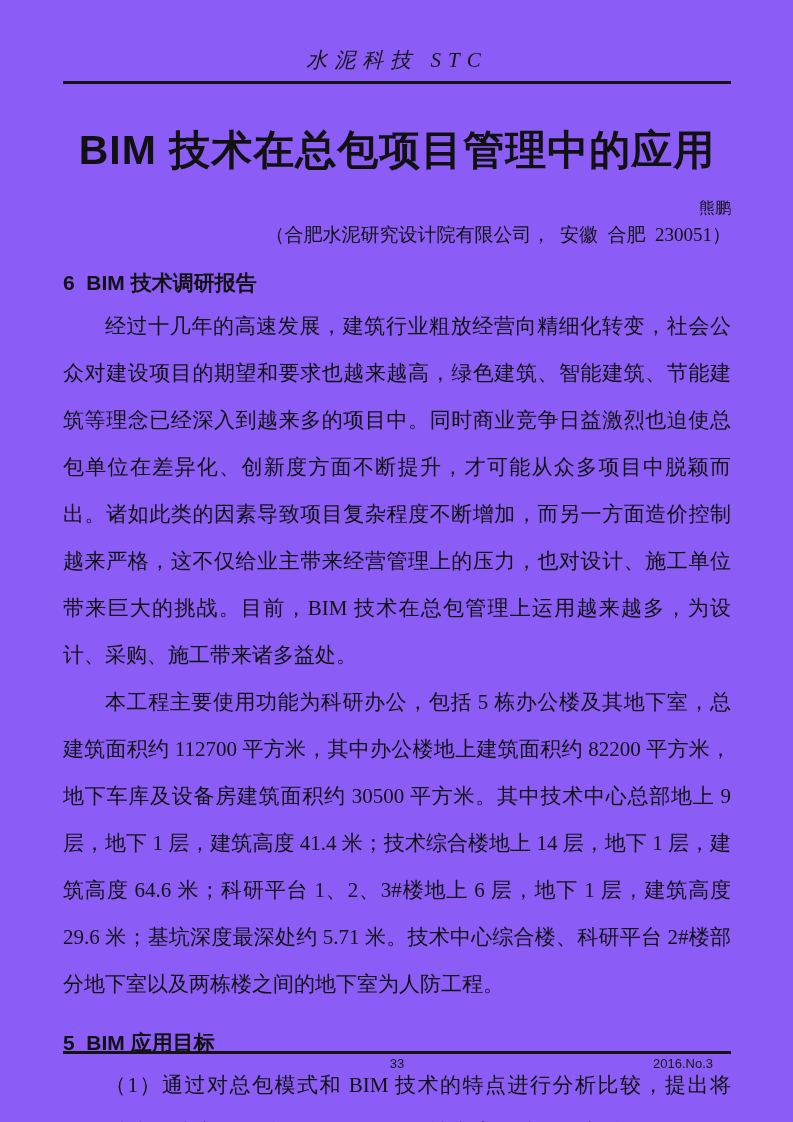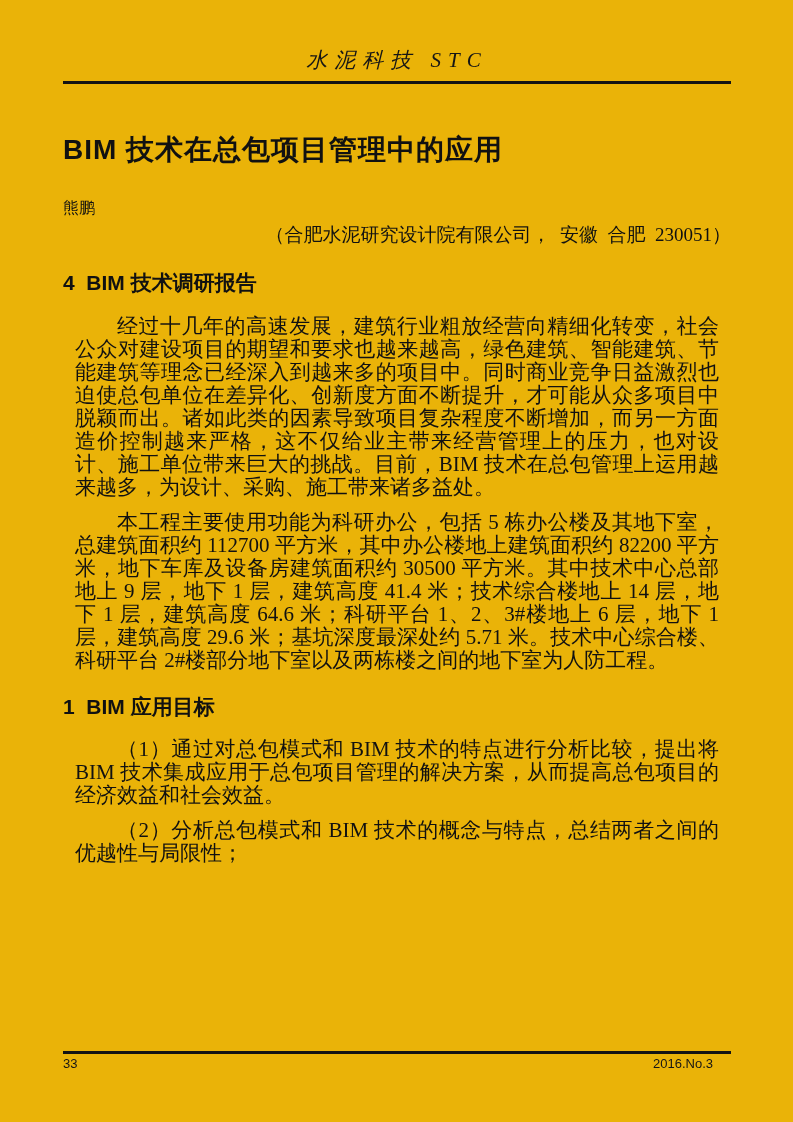--- a/index.html
+++ b/index.html
@@ -5,21 +5,21 @@
   html, body {
     margin: 0;
     padding: 0;
     background: #9e9e9e;
   }
   .page {
     position: relative;
     width: 793px;
     height: 1122px;
     margin: 0 auto;
-    background: #eab308;
+    background: #8b5cf6;
     color: #111111;
     overflow: hidden;
     font-family: "Liberation Serif", "DejaVu Serif", serif;
   }
   .content {
     position: absolute;
     left: 63px;
     right: 62px;
     top: 0;
   }
@@ -40,51 +40,52 @@
   .header-rule {
     margin-top: 7px;
     height: 3px;
     background: #141414;
   }
   
   .article-title {
     margin: 46px 0 0 0;
     font-family: "Liberation Sans", "DejaVu Sans", sans-serif;
     font-weight: 700;
-    font-size: 28px;
+    font-size: 41px;
     line-height: 40px;
+    text-align: center;
     letter-spacing: 1px;
     white-space: pre;
   }
   .article-author {
     margin-top: 26px;
     font-size: 16px;
     line-height: 24px;
-    text-align: left;
+    text-align: right;
   }
   .article-affiliation {
     margin-top: 2px;
     font-size: 19px;
     line-height: 26px;
     text-align: right;
     white-space: pre;
   }
   
   .section-heading {
     margin: 16px 0 0 0;
     font-family: "Liberation Sans", "DejaVu Sans", sans-serif;
     font-weight: 700;
     font-size: 21px;
     line-height: 38.5px;
     white-space: pre;
   }
   .body-paragraph {
-    margin: 12px;
+    margin: 0;
     font-size: 21px;
-    line-height: 23px;
+    line-height: 47px;
     text-align: justify;
     text-indent: 2em;
   }
   
   .page-footer {
     position: absolute;
     left: 63px;
     right: 62px;
     top: 1051px;
   }
@@ -97,21 +98,21 @@
     height: 20px;
     margin-top: 2px;
     font-family: "Liberation Sans", "DejaVu Sans", sans-serif;
     font-size: 13px;
     color: #161616;
   }
   .footer-page-number {
     position: absolute;
     left: 0;
     right: 0;
-    text-align: left;
+    text-align: center;
   }
   .footer-issue {
     position: absolute;
     right: 18px;
     top: 0;
   }
 </style>
 </head>
 <body>
 
@@ -123,28 +124,28 @@
       <div class="journal-title">水泥科技 STC</div>
       <div class="header-rule"></div>
     </header>
 
     <h1 class="article-title">BIM 技术在总包项目管理中的应用</h1>
 
     <div class="article-author">熊鹏</div>
 
     <div class="article-affiliation">（合肥水泥研究设计院有限公司，  安徽  合肥  230051）</div>
 
-    <h2 class="section-heading">4  BIM 技术调研报告</h2>
+    <h2 class="section-heading">6  BIM 技术调研报告</h2>
 
     <p class="body-paragraph">经过十几年的高速发展，建筑行业粗放经营向精细化转变，社会公众对建设项目的期望和要求也越来越高，绿色建筑、智能建筑、节能建筑等理念已经深入到越来多的项目中。同时商业竞争日益激烈也迫使总包单位在差异化、创新度方面不断提升，才可能从众多项目中脱颖而出。诸如此类的因素导致项目复杂程度不断增加，而另一方面造价控制越来严格，这不仅给业主带来经营管理上的压力，也对设计、施工单位带来巨大的挑战。目前，BIM 技术在总包管理上运用越来越多，为设计、采购、施工带来诸多益处。</p>
 
 
     <p class="body-paragraph">本工程主要使用功能为科研办公，包括 5 栋办公楼及其地下室，总建筑面积约 112700 平方米，其中办公楼地上建筑面积约 82200 平方米，地下车库及设备房建筑面积约 30500 平方米。其中技术中心总部地上 9 层，地下 1 层，建筑高度 41.4 米；技术综合楼地上 14 层，地下 1 层，建筑高度 64.6 米；科研平台 1、2、3#楼地上 6 层，地下 1 层，建筑高度 29.6 米；基坑深度最深处约 5.71 米。技术中心综合楼、科研平台 2#楼部分地下室以及两栋楼之间的地下室为人防工程。</p>
 
-    <h2 class="section-heading">1  BIM 应用目标</h2>
+    <h2 class="section-heading">5  BIM 应用目标</h2>
 
     <p class="body-paragraph">（1）通过对总包模式和 BIM 技术的特点进行分析比较，提出将 BIM 技术集成应用于总包项目管理的解决方案，从而提高总包项目的经济效益和社会效益。</p>
 
     <p class="body-paragraph">（2）分析总包模式和 BIM 技术的概念与特点，总结两者之间的优越性与局限性；</p>
 
   </div>
 
   <footer class="page-footer">
     <div class="footer-rule"></div>
     <div class="footer-row">

